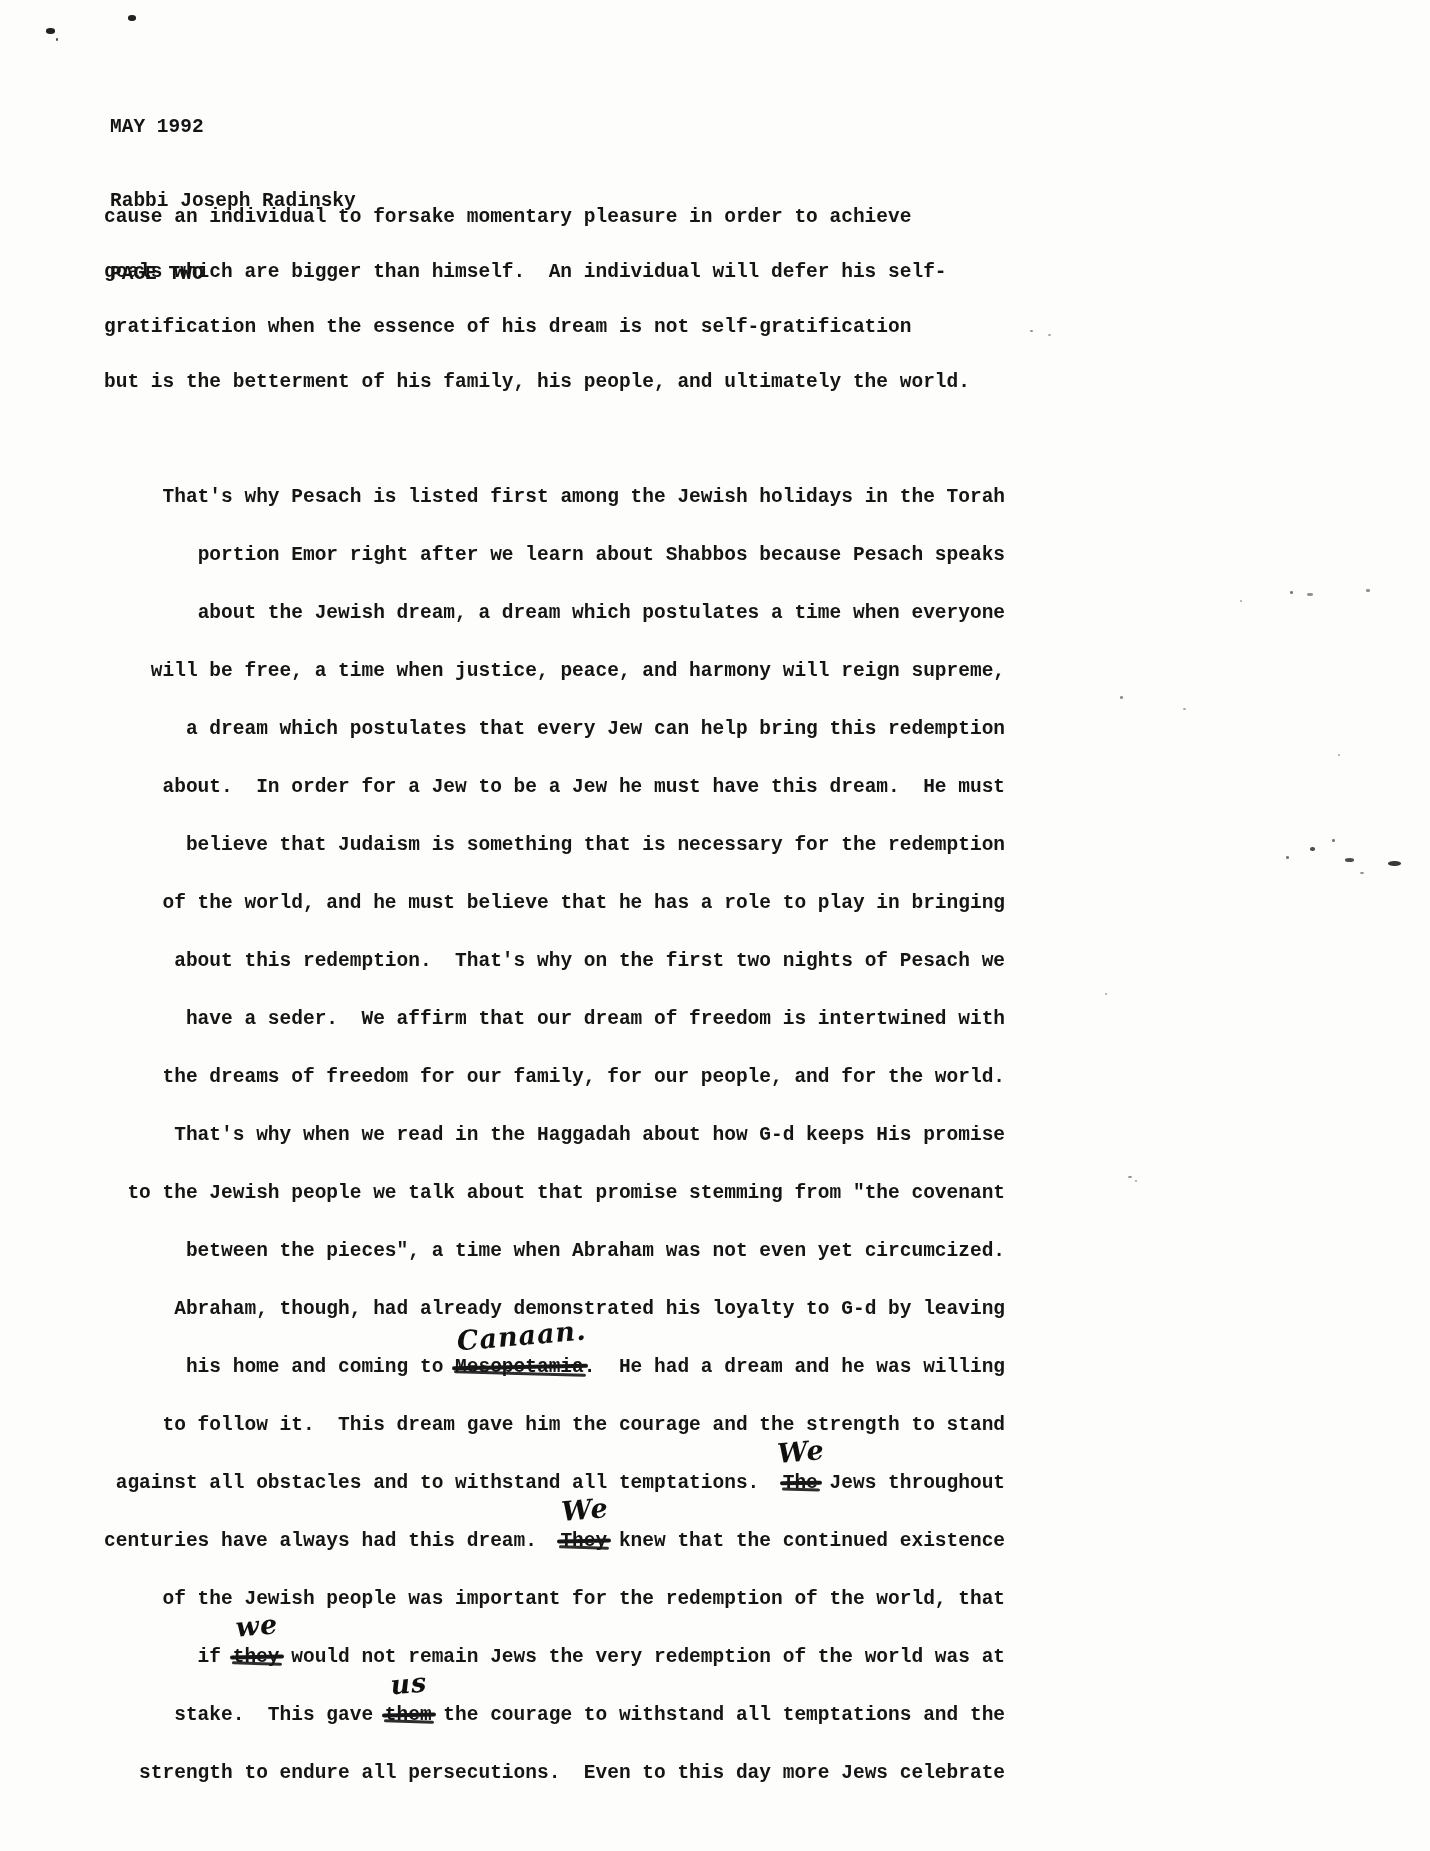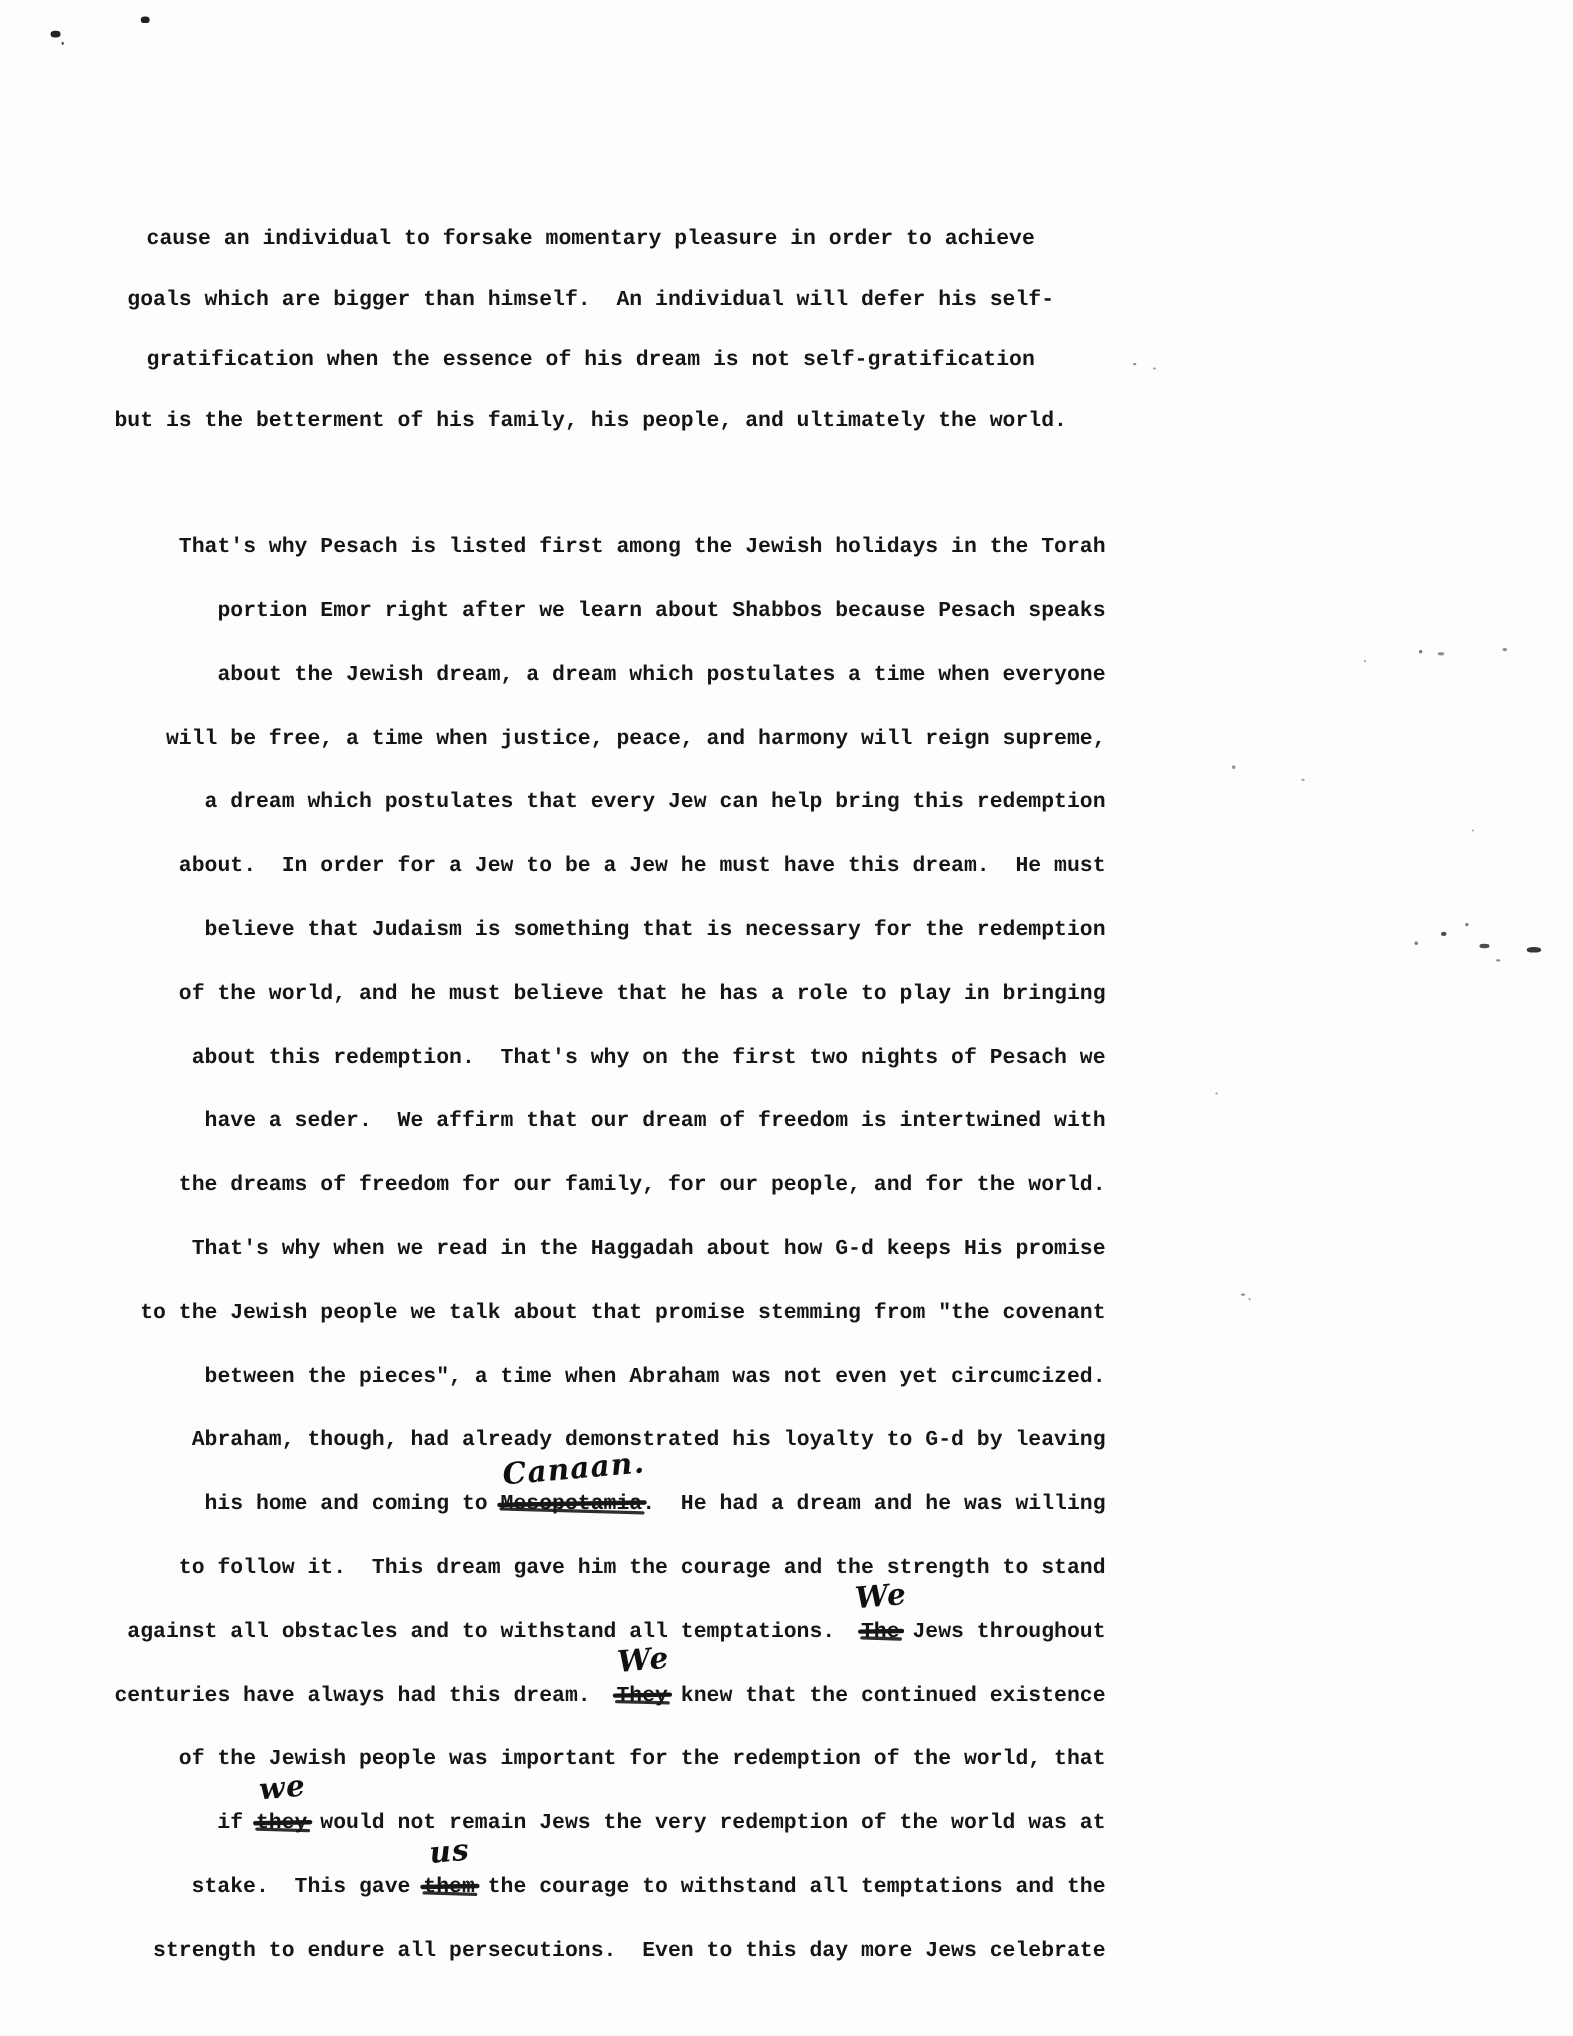--- a/index.html
+++ b/index.html
@@ -19,21 +19,21 @@
     position:absolute;top:66px;left:110px;
     font-size:19.5px;font-weight:bold;
     line-height:24.5px;white-space:pre;
   }
   .header div{white-space:pre;}
   .para{
     position:absolute;left:104px;
     font-size:19.5px;font-weight:bold;
     white-space:pre;
   }
-  #para1{top:190px;line-height:55px;text-align:center;}
+  #para1{top:190px;line-height:55px;}
   #para2{top:468px;line-height:58px;text-align:right;}
   .tline{white-space:pre;}
   .edit{position:relative;display:inline-block;}
   .struck{position:relative;display:inline-block;}
   .struck::before{
     content:"";position:absolute;left:-3px;right:-4px;top:46%;height:4px;
     background:#171717;transform:rotate(-1deg);border-radius:2px;
   }
   .struck::after{
     content:"";position:absolute;left:-1px;right:-2px;top:58%;height:3px;
@@ -46,20 +46,25 @@
     font-size:27px;line-height:1;white-space:nowrap;color:#101010;
     letter-spacing:1px;
   }
   .speck{position:absolute;background:#222;border-radius:45%;}
 </style>
 </head>
 <body>
 
 <div class="page">
 
+  <div class="header">
+    <div>MAY 1992</div>
+    <div>Rabbi Joseph Radinsky</div>
+    <div>PAGE TWO</div>
+  </div>
 
   <div class="para" id="para1"><div class="tline">cause an individual to forsake momentary pleasure in order to achieve</div><div class="tline">goals which are bigger than himself.  An individual will defer his self-</div><div class="tline">gratification when the essence of his dream is not self-gratification</div><div class="tline">but is the betterment of his family, his people, and ultimately the world.</div></div>
   <div class="para" id="para2"><div class="tline">That's why Pesach is listed first among the Jewish holidays in the Torah</div><div class="tline">portion Emor right after we learn about Shabbos because Pesach speaks</div><div class="tline">about the Jewish dream, a dream which postulates a time when everyone</div><div class="tline">will be free, a time when justice, peace, and harmony will reign supreme,</div><div class="tline">a dream which postulates that every Jew can help bring this redemption</div><div class="tline">about.  In order for a Jew to be a Jew he must have this dream.  He must</div><div class="tline">believe that Judaism is something that is necessary for the redemption</div><div class="tline">of the world, and he must believe that he has a role to play in bringing</div><div class="tline">about this redemption.  That's why on the first two nights of Pesach we</div><div class="tline">have a seder.  We affirm that our dream of freedom is intertwined with</div><div class="tline">the dreams of freedom for our family, for our people, and for the world.</div><div class="tline">That's why when we read in the Haggadah about how G-d keeps His promise</div><div class="tline">to the Jewish people we talk about that promise stemming from "the covenant</div><div class="tline">between the pieces", a time when Abraham was not even yet circumcized.</div><div class="tline">Abraham, though, had already demonstrated his loyalty to G-d by leaving</div><div class="tline">his home and coming to <span class="edit"><span class="hand">Canaan.</span><span class="struck">Mesopotamia</span></span>.  He had a dream and he was willing</div><div class="tline">to follow it.  This dream gave him the courage and the strength to stand</div><div class="tline">against all obstacles and to withstand all temptations.  <span class="edit"><span class="hand">We</span><span class="struck">The</span></span> Jews throughout</div><div class="tline">centuries have always had this dream.  <span class="edit"><span class="hand">We</span><span class="struck">They</span></span> knew that the continued existence</div><div class="tline">of the Jewish people was important for the redemption of the world, that</div><div class="tline">if <span class="edit"><span class="hand">we</span><span class="struck">they</span></span> would not remain Jews the very redemption of the world was at</div><div class="tline">stake.  This gave <span class="edit"><span class="hand">us</span><span class="struck">them</span></span> the courage to withstand all temptations and the</div><div class="tline">strength to endure all persecutions.  Even to this day more Jews celebrate</div></div>
 
 <div class="speck" style="left: 128px; top: 15px; width: 8px; height: 6px; opacity: 1;"></div>
     <div class="speck" style="left: 46px; top: 28px; width: 9px; height: 6px; opacity: 1;"></div>
     <div class="speck" style="left: 56px; top: 38px; width: 2px; height: 3px; opacity: 0.8;"></div>
     <div class="speck" style="left: 1030px; top: 330px; width: 3px; height: 2px; opacity: 0.5;"></div>
     <div class="speck" style="left: 1048px; top: 334px; width: 3px; height: 2px; opacity: 0.4;"></div>
     <div class="speck" style="left: 1290px; top: 591px; width: 3px; height: 3px; opacity: 0.6;"></div>

